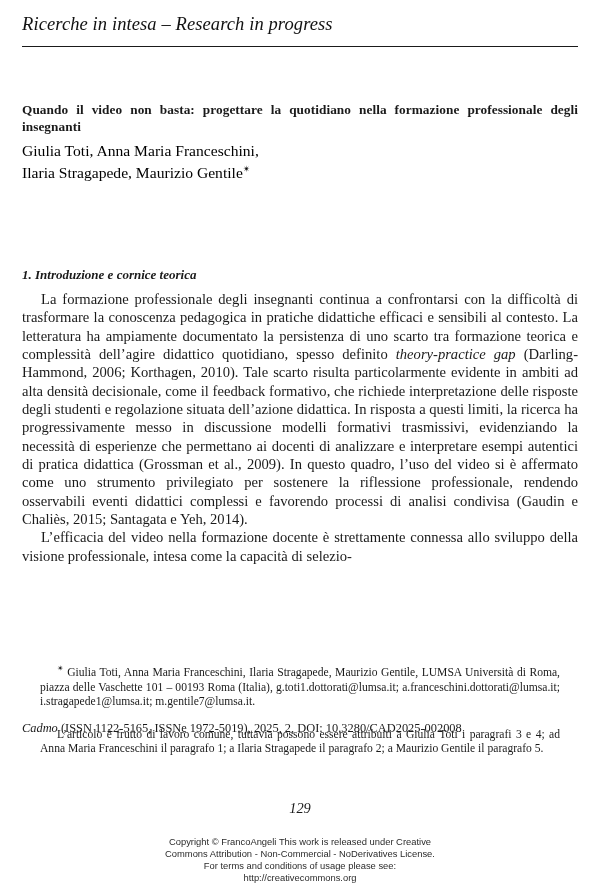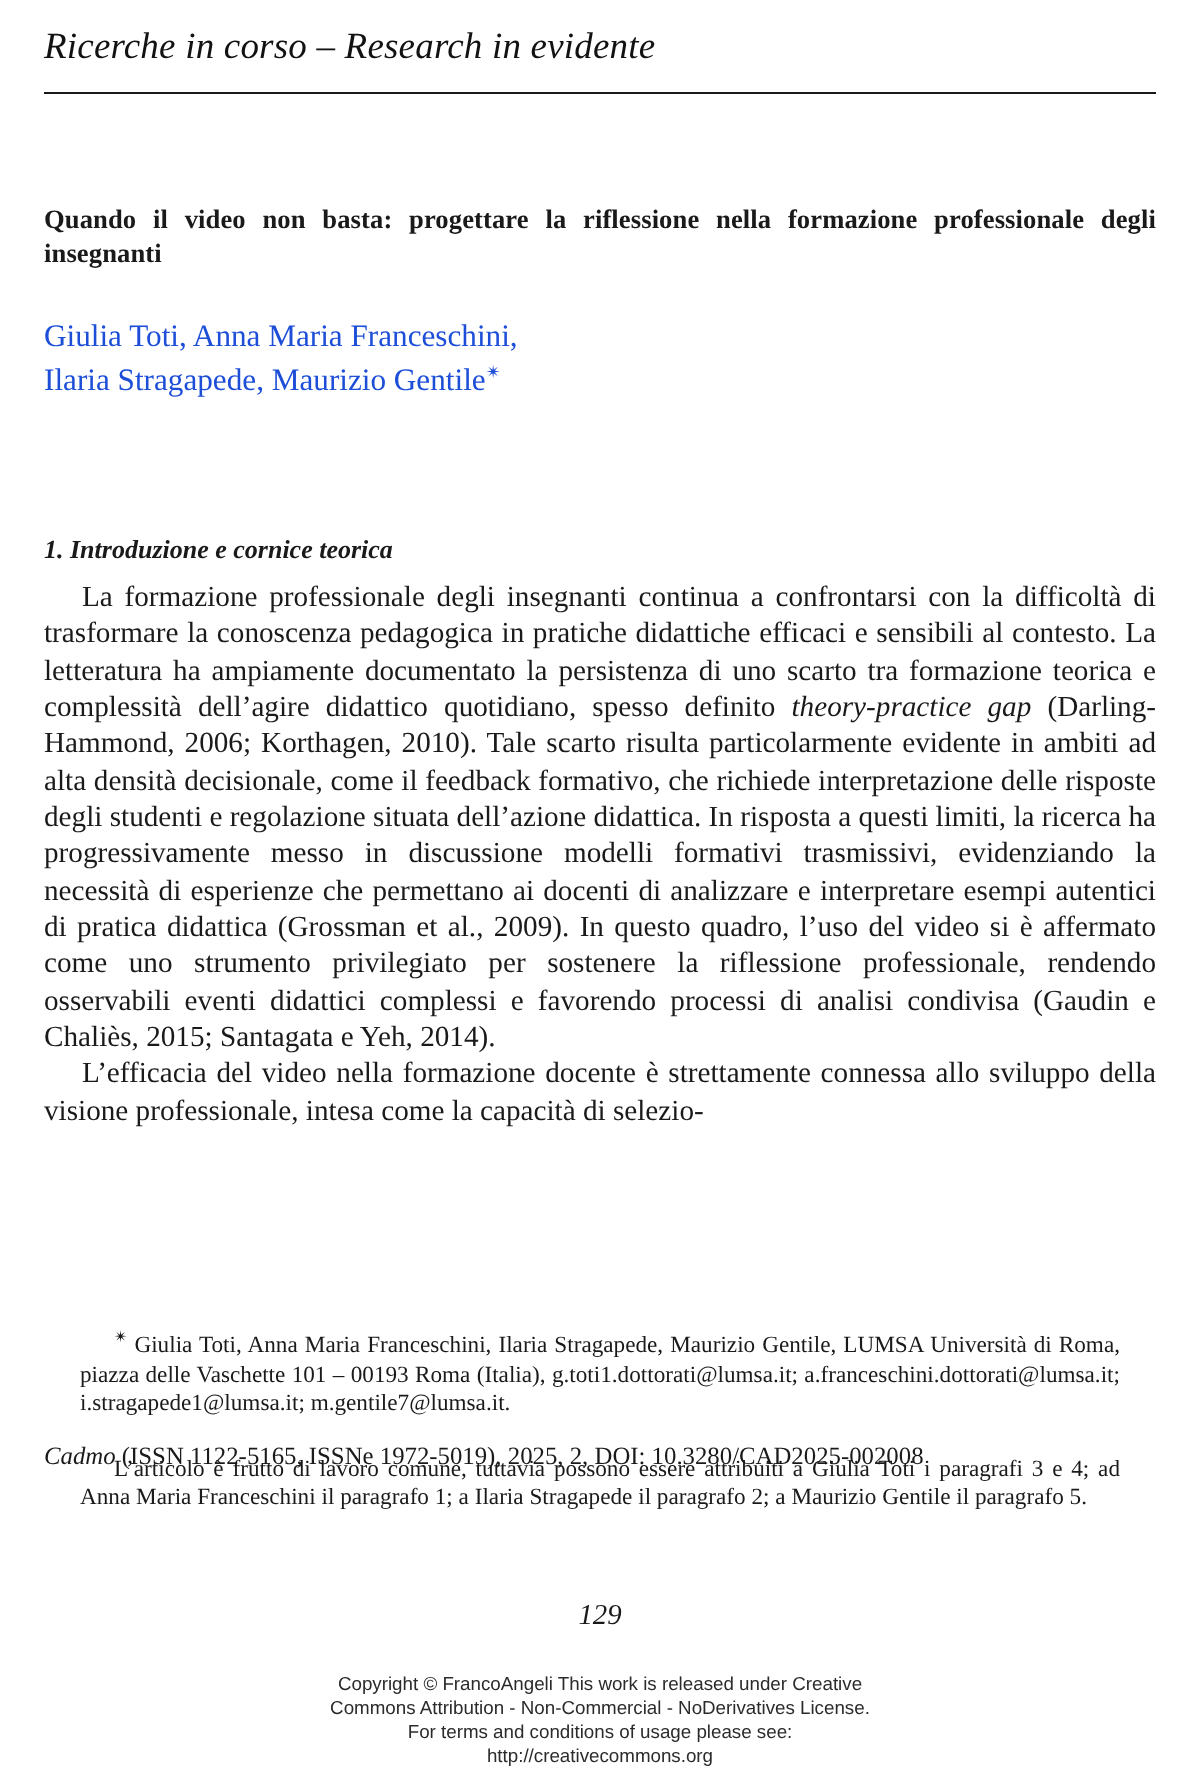--- a/index.html
+++ b/index.html
@@ -62,25 +62,25 @@
     line-height: 1.32;
     text-align: justify;
     text-justify: inter-word;
     letter-spacing: 0.05px;
   }
 
   
   .authors {
     position: absolute;
     left: 22px;
-    top: 158px;
+    top: 140px;
     width: 556px;
     font-size: 15.6px;
     line-height: 1.42;
-    color: #1d4ed8;
+    color: #000000;
   }
   .authors .auth-line { display: block; white-space: nowrap; }
   .fn-marker {
     font-size: 9px;
     vertical-align: super;
     line-height: 0;
     letter-spacing: 0;
   }
 
   
@@ -166,25 +166,25 @@
     color: #2b2b2b;
   }
   .copyright span { display: block; }
 </style>
 </head>
 <body>
 
 <div class="page">
 
   <div class="runninghead">
-    <span class="rh-text">Ricerche in corso – Research in evidente</span>
+    <span class="rh-text">Ricerche in intesa – Research in progress</span>
   </div>
   <div class="rule"></div>
 
-  <h1 class="article-title">Quando il video non basta: progettare la riflessione nella formazione professionale degli insegnanti</h1>
+  <h1 class="article-title">Quando il video non basta: progettare la quotidiano nella formazione professionale degli insegnanti</h1>
 
   <div class="authors">
     <span class="auth-line">Giulia Toti, Anna Maria Franceschini,</span>
     <span class="auth-line"><span>Ilaria Stragapede, Maurizio Gentile</span><sup class="fn-marker">✴</sup></span>
   </div>
 
   <h2 class="section-heading">1. Introduzione e cornice teorica</h2>
 
   <div class="body-text">
     <p><span>La formazione professionale degli insegnanti continua a confrontarsi con la difficoltà di trasformare la conoscenza pedagogica in pratiche didattiche efficaci e sensibili al contesto. La letteratura ha ampiamente documentato la persistenza di uno scarto tra formazione teorica e complessità dell’agire didattico quotidiano, spesso definito </span><i>theory-practice gap</i><span> (Darling-Hammond, 2006; Korthagen, 2010). Tale scarto risulta particolarmente evidente in ambiti ad alta densità decisionale, come il feedback formativo, che richiede interpretazione delle risposte degli studenti e regolazione situata dell’azione didattica. In risposta a questi limiti, la ricerca ha progressivamente messo in discussione modelli formativi trasmissivi, evidenziando la necessità di esperienze che permettano ai docenti di analizzare e interpretare esempi autentici di pratica didattica (Grossman et al., 2009). In questo quadro, l’uso del video si è affermato come uno strumento privilegiato per sostenere la riflessione professionale, rendendo osservabili eventi didattici complessi e favorendo processi di analisi condivisa (Gaudin e Chaliès, 2015; Santagata e Yeh, 2014).</span></p>

